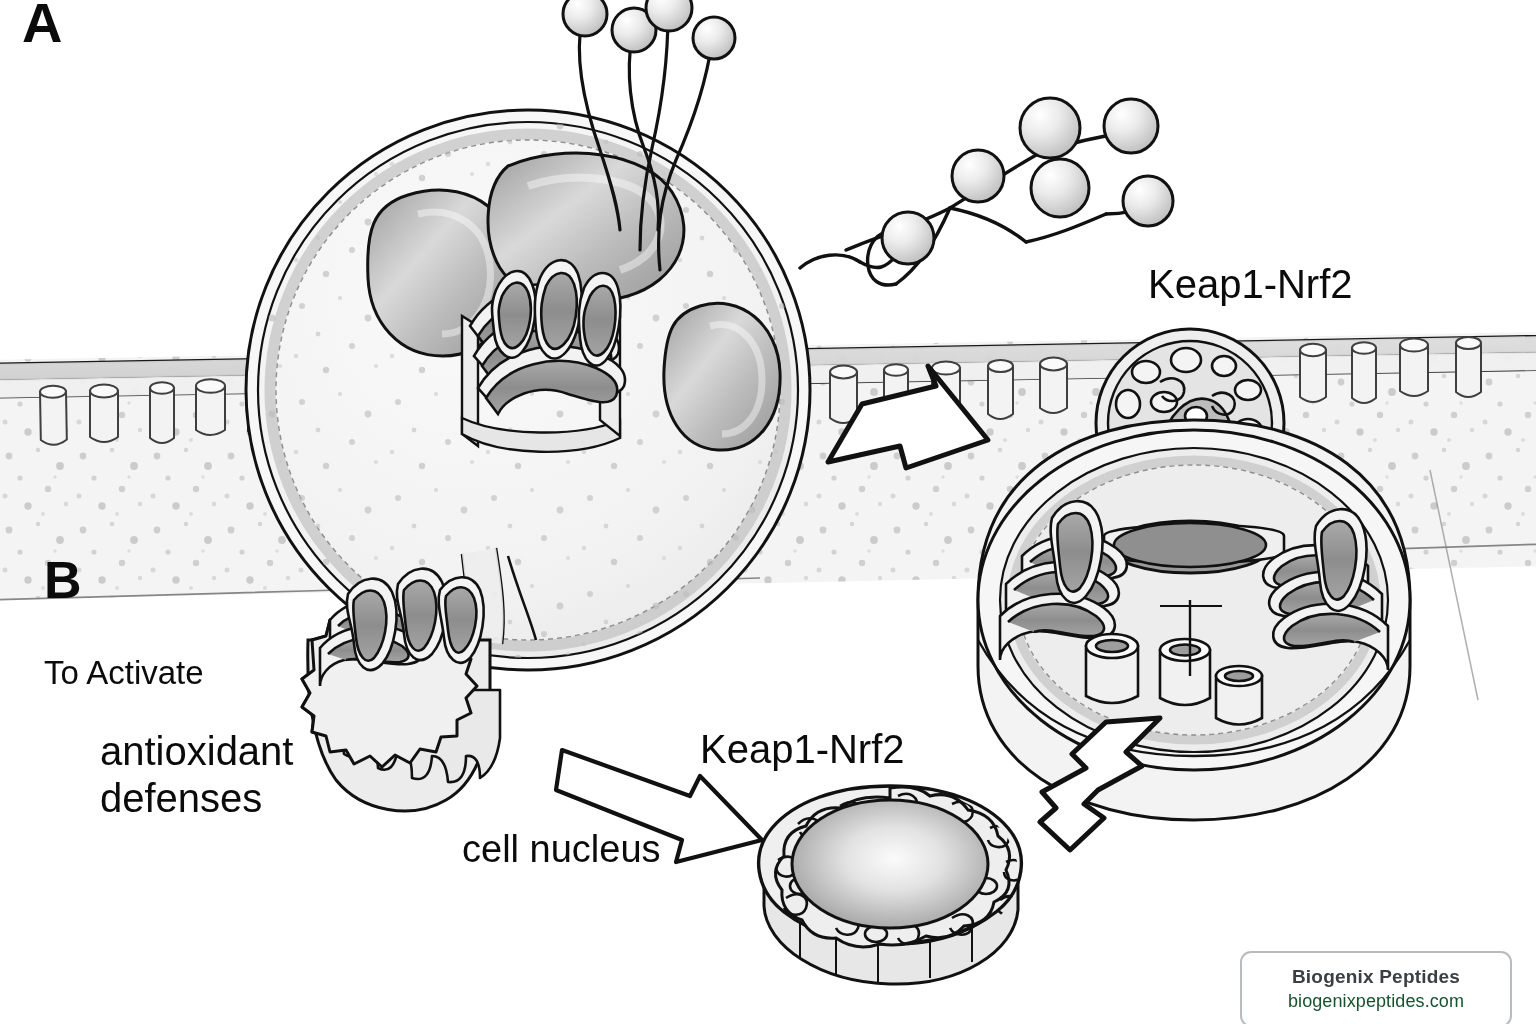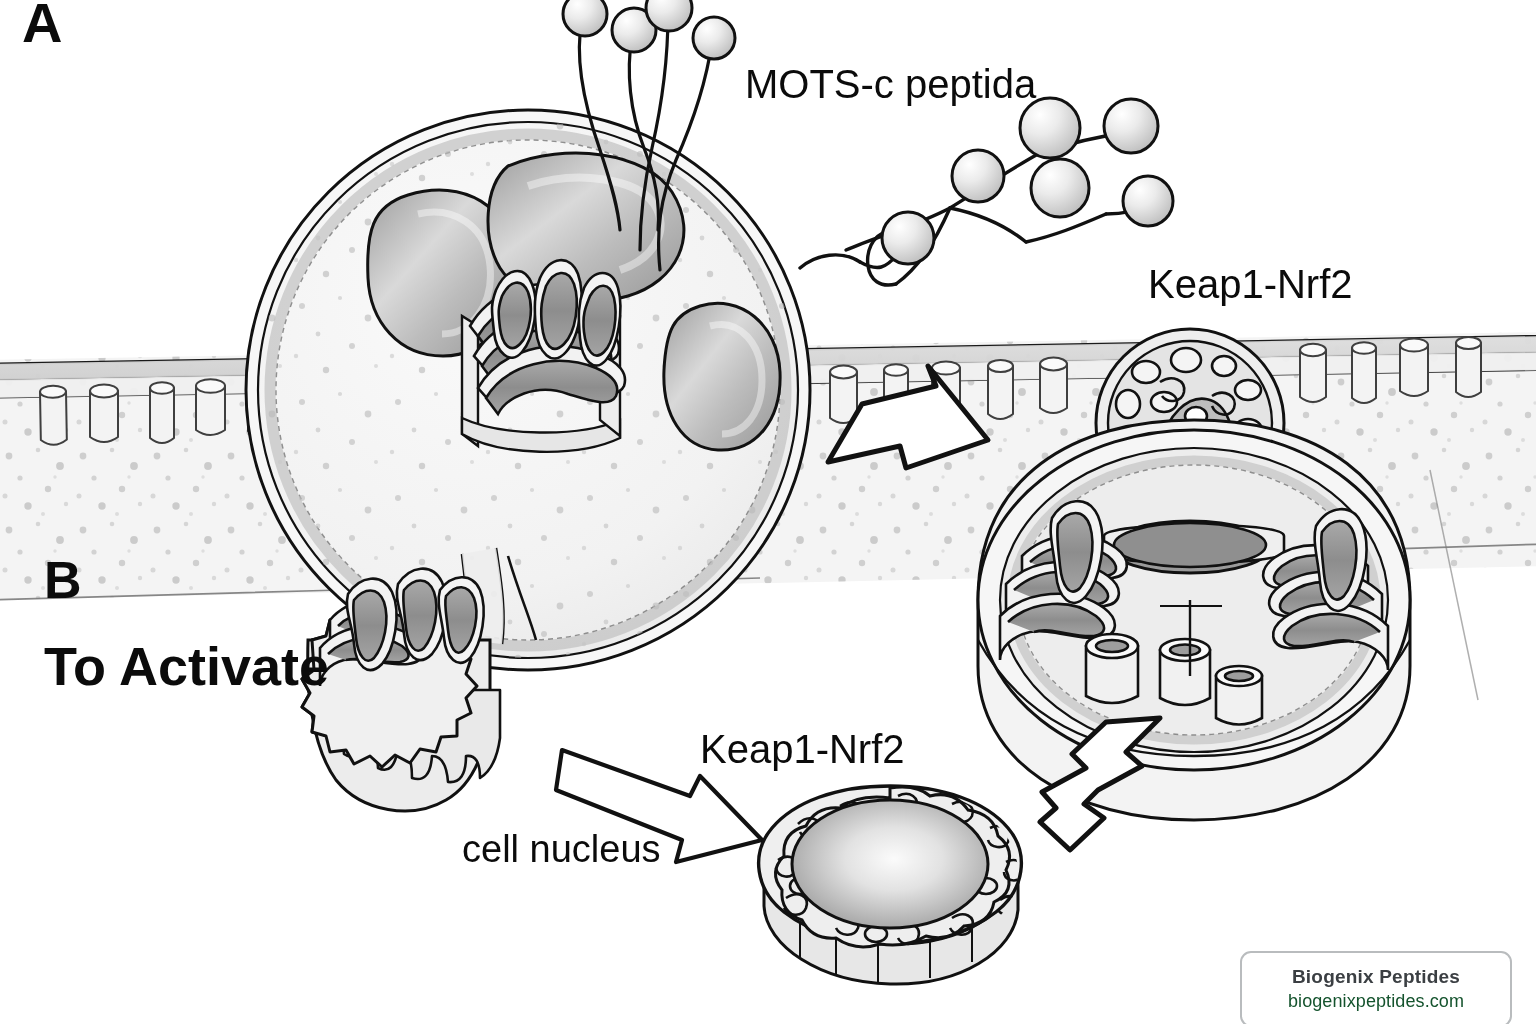--- a/index.html
+++ b/index.html
@@ -17,21 +17,21 @@
   .lbl.bold{font-weight:bold;}
 
   #panel-a-label{left:22px;top:-6px;font-size:56px;font-weight:bold;letter-spacing:0px;}
   #panel-b-label{left:44px;top:553px;font-size:52px;font-weight:bold;}
 
   #motsc-label{left:745px;top:63px;font-size:40px;}
   #keap1-top-label{left:1148px;top:263px;font-size:40px;}
   #keap1-bottom-label{left:700px;top:728px;font-size:40px;}
   #cellnucleus-label{left:462px;top:830px;font-size:38px;text-align:right;}
 
-  #activate-label{left:44px;top:638px;font-size:54px;font-weight:bold;}
+  #activate-label{left:44px;top:656px;font-size:33px;font-weight:normal;}
   #antiox-label{left:100px;top:728px;font-size:40px;line-height:1.17;}
 
   
   #watermark{
     position:absolute;left:1240px;top:925px;width:272px;height:76px;
     border:2px solid #b9bcbe;border-radius:11px;background:#ffffff;
     display:flex;flex-direction:column;align-items:center;justify-content:center;
     box-sizing:border-box;
     margin-top:26px;
   }
@@ -501,28 +501,31 @@
         <ellipse cx="876" cy="934" rx="11" ry="8"></ellipse>
       </g>
 
       <ellipse cx="890" cy="864" rx="98" ry="64" fill="url(#gNucleolus)" stroke="#111" stroke-width="3"></ellipse>
     </g>
 
   </svg>
 
   <div class="lbl bold" id="panel-a-label">A</div>
 
-  <div class="lbl" id="motsc-label">MOTS-c peptida</div>
 
   <div class="lbl" id="keap1-top-label">Keap1-Nrf2</div>
 
   <div class="lbl bold" id="panel-b-label">B</div>
 
   <div class="lbl bold" id="activate-label">To Activate</div>
 
+  <div class="lbl" id="antiox-label">
+    <div>antioxidant</div>
+    <div>defenses</div>
+  </div>
 
   <div class="lbl" id="keap1-bottom-label">Keap1-Nrf2</div>
 
   <div class="lbl" id="cellnucleus-label">cell nucleus</div>
 
   <div id="watermark">
     <div id="wm-title">Biogenix Peptides</div>
     <div id="wm-url">biogenixpeptides.com</div>
   </div>
 

